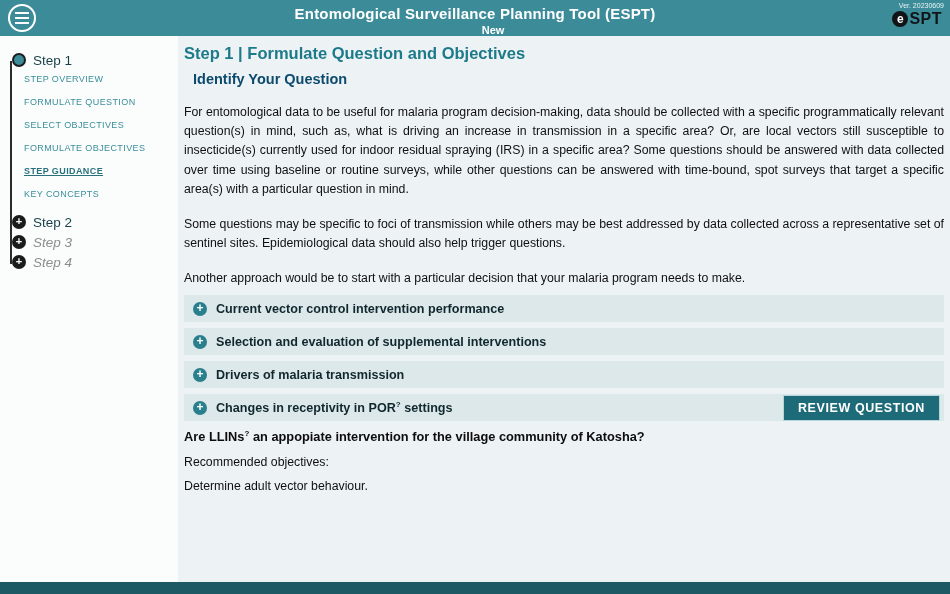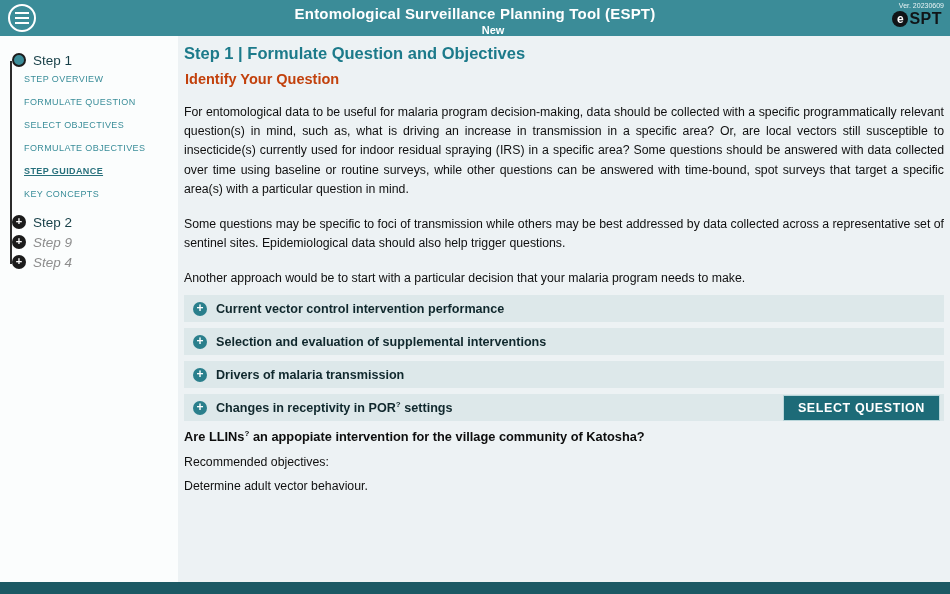--- a/index.html
+++ b/index.html
@@ -95,22 +95,22 @@
     position: absolute; top: 36px; left: 178px;
     width: 772px; height: 390px;
     background: #edf2f4;
     padding: 6px 4px 0 6px;
   }
   .page-title {
     color: #1c7a8a; font-size: 16.5px; font-weight: bold;
     margin: 2px 0 8px 0;
   }
   .section-title {
-    color: #c2410c; font-size: 14.5px; font-weight: bold;
-    margin: 8px 0 5px 1px;
+    color: #0c4a6e; font-size: 14.5px; font-weight: bold;
+    margin: 8px 0 5px 9px;
   }
   .para {
     font-size: 12.3px; color: #101010;
     line-height: 1.56; text-align: justify;
     margin: 16px 2px 7px 0;
   }
   .acc-row {
     margin: 6px 2px 0 0;
     background: #dde8ea;
     height: 27px;
@@ -183,21 +183,21 @@
     <div class="sub-item active">STEP GUIDANCE</div>
     <div class="sub-item">KEY CONCEPTS</div>
   </div>
 
   <div class="step-row">
     <div class="icon-plus-step">+</div>
     <div class="step-label">Step 2</div>
   </div>
   <div class="step-row">
     <div class="icon-plus-step">+</div>
-    <div class="step-label dim">Step 9</div>
+    <div class="step-label dim">Step 3</div>
   </div>
   <div class="step-row">
     <div class="icon-plus-step">+</div>
     <div class="step-label dim">Step 4</div>
   </div>
 </div>
 
 <div class="main">
   <div class="page-title">Step 1 | Formulate Question and Objectives</div>
 
@@ -233,16 +233,16 @@
   </div>
 
 
   <div class="question">
     <span>Are LLINs</span><sup>?</sup><span> an appopiate intervention for the village community of Katosha?</span>
   </div>
 
   <div class="obj-line">Recommended objectives:</div>
   <div class="obj-line">Determine adult vector behaviour.</div>
 
-  <button class="review-btn">SELECT QUESTION</button>
+  <button class="review-btn">REVIEW QUESTION</button>
 </div>
 
 <div class="footer"></div>
 
 </body></html>

